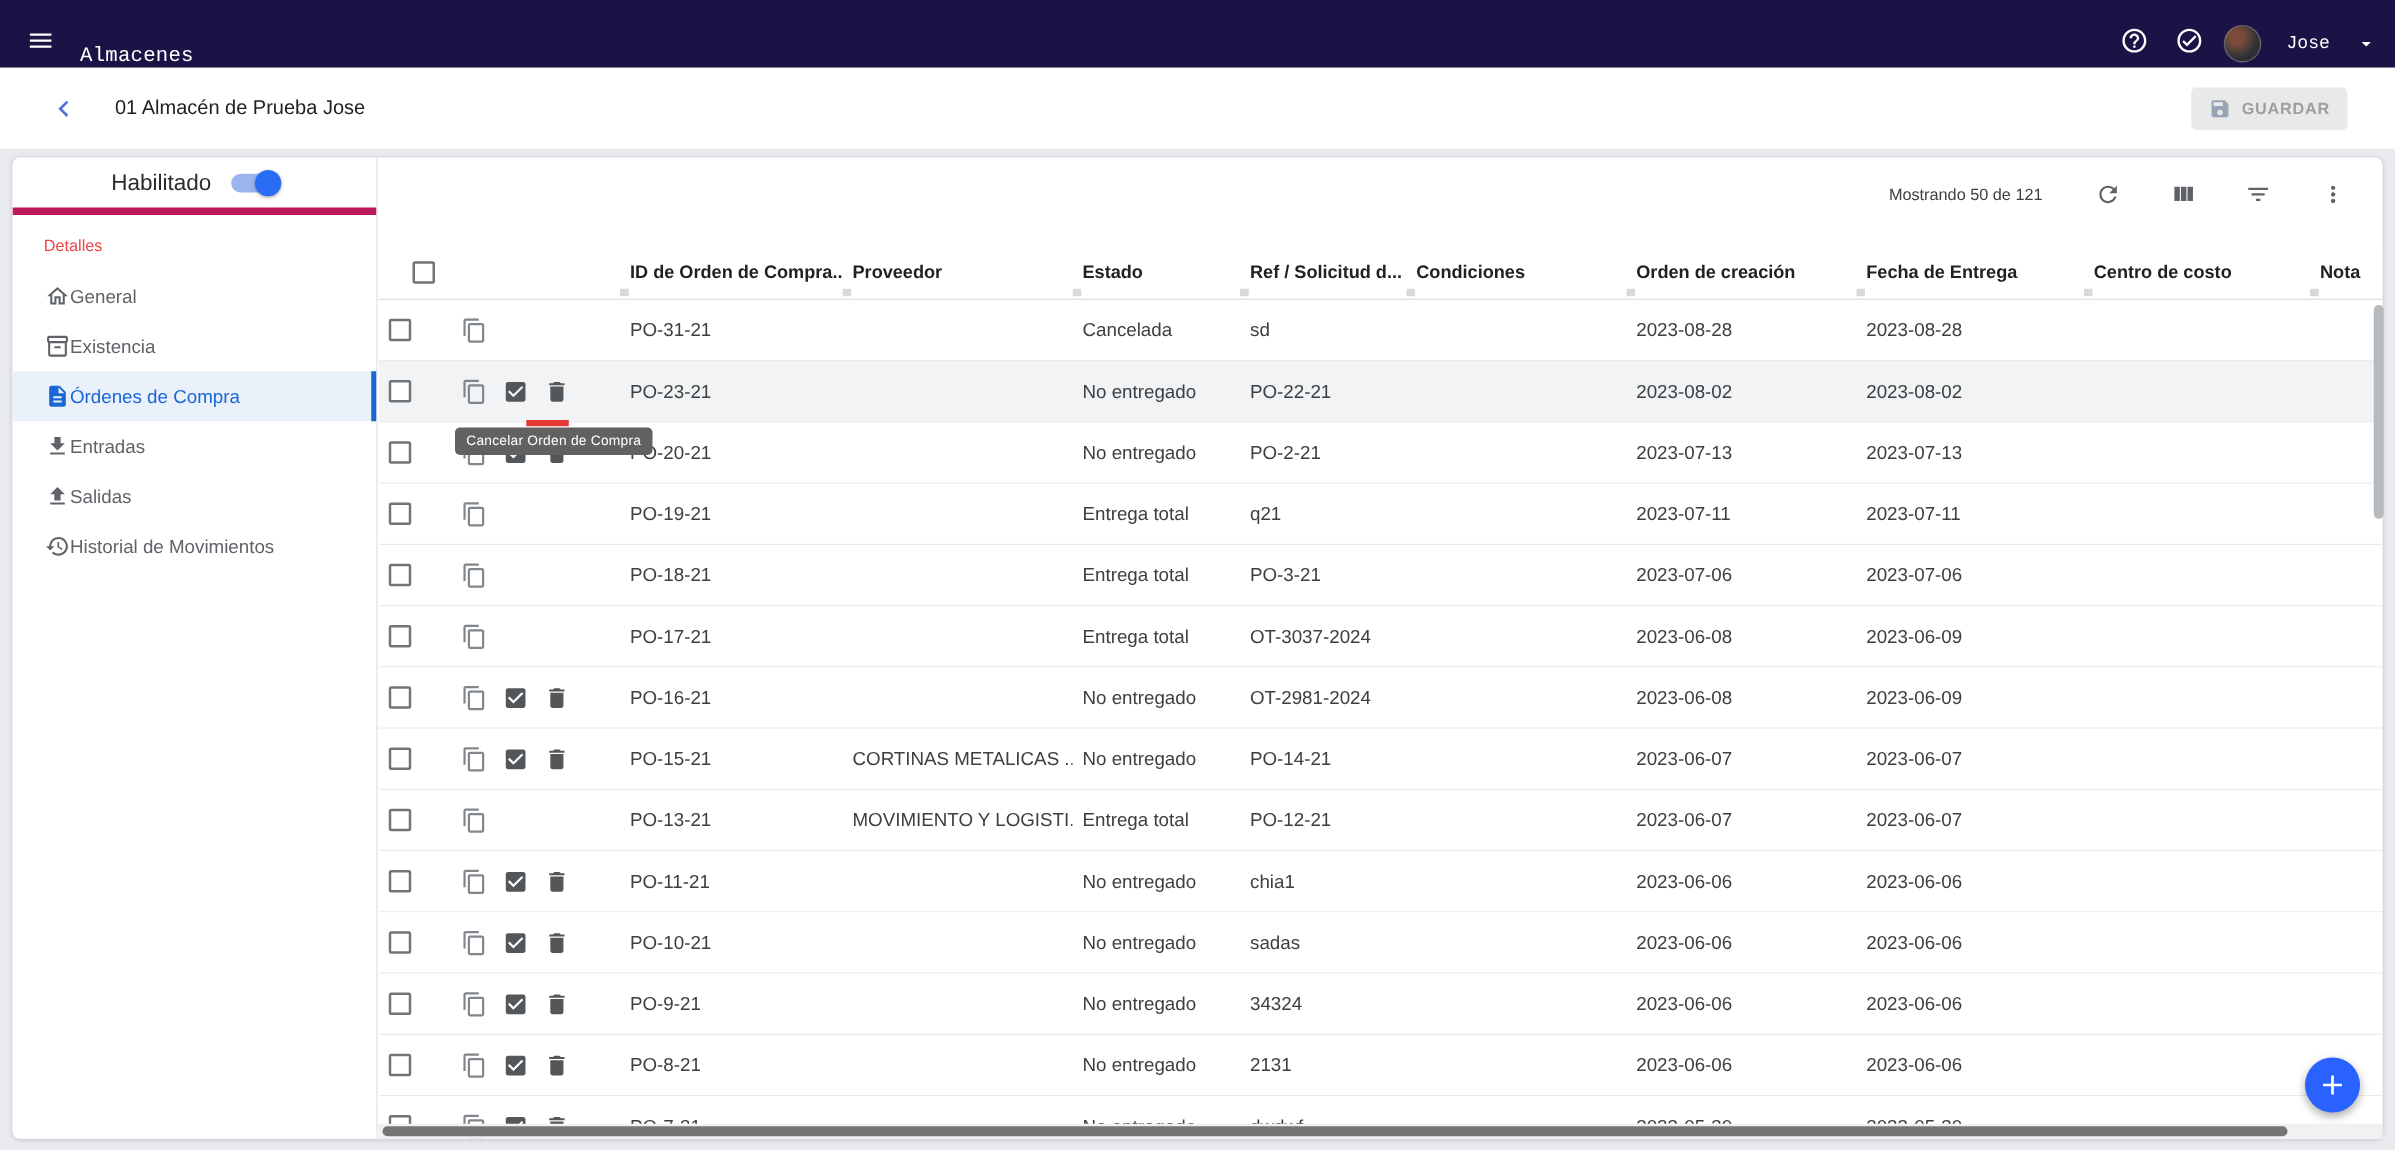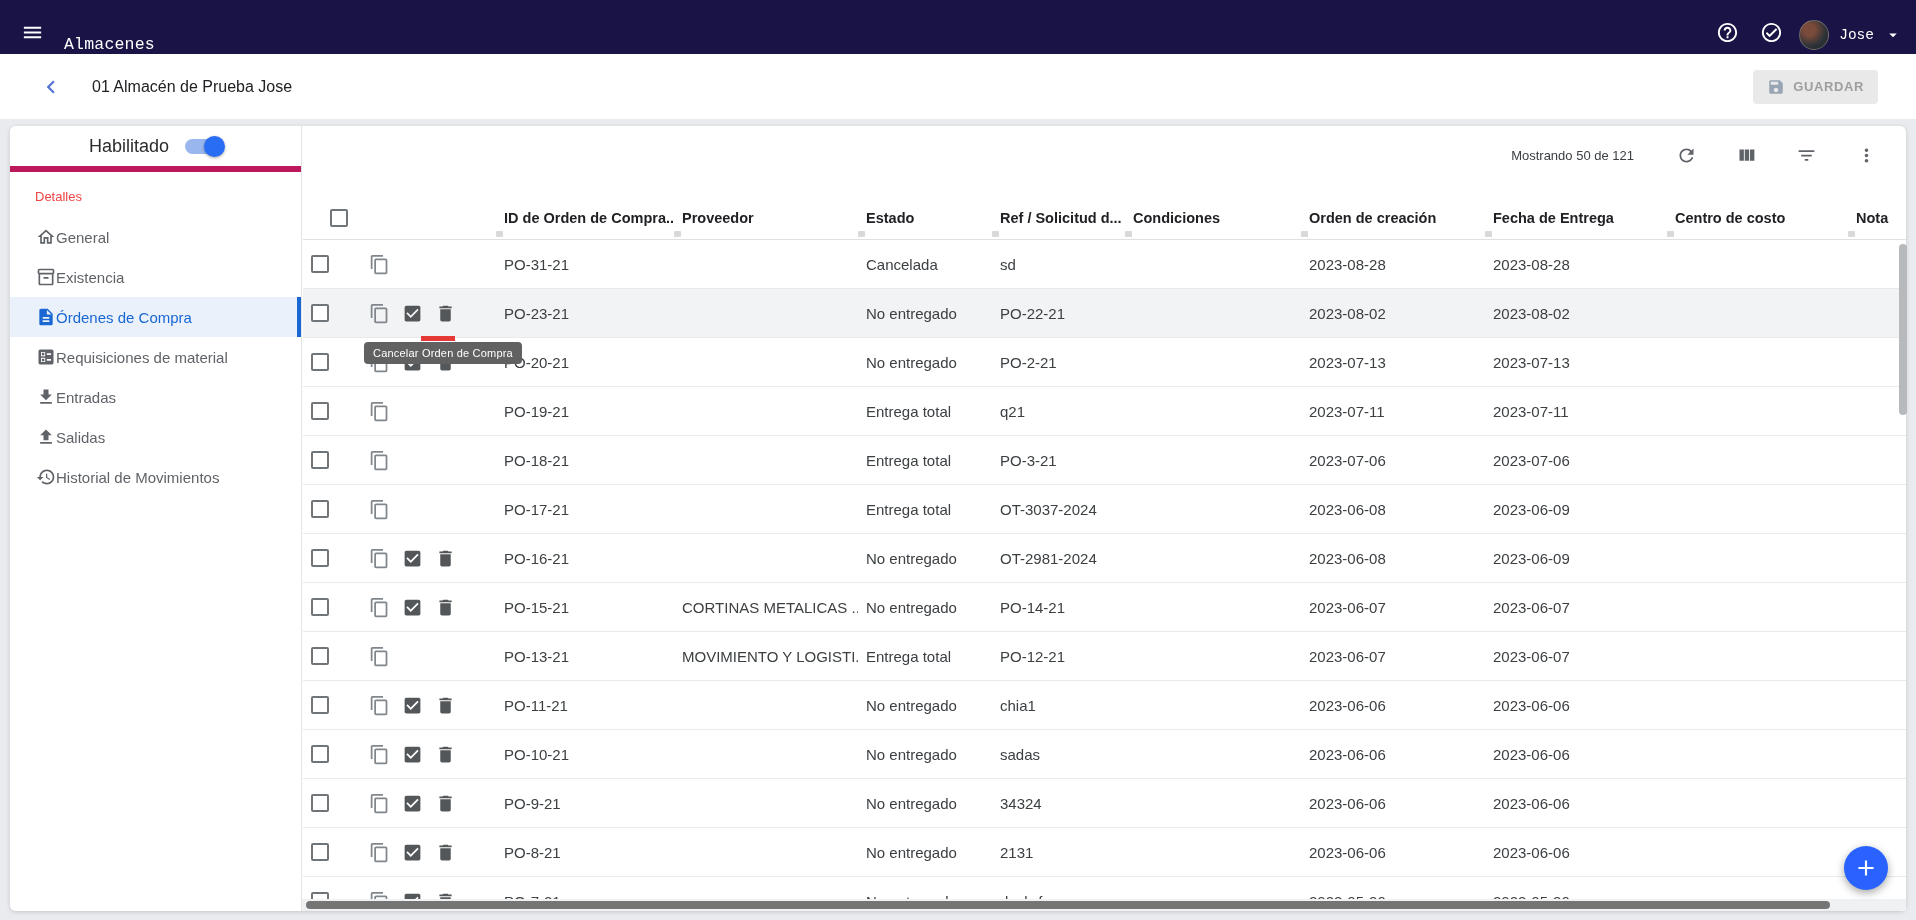--- a/index.html
+++ b/index.html
@@ -21,21 +21,21 @@
     padding: 0 12px 0 10px; color: #fff; z-index: 10; font-family: Liberation Mono, monospace;
   }
   .icon-btn {
     width: 44px; height: 44px; border: none; background: transparent;
     display: flex; align-items: center; justify-content: center;
     cursor: pointer; border-radius: 50%; flex: 0 0 auto;
   }
   .icon-btn svg { width: 23px; height: 23px; fill: #fff; }
   .topbar-title { font-size: 16.5px; font-weight: 500; margin-left: 10px; letter-spacing: .2px; }
   .flex-spacer { flex: 1; }
-  .user-menu { display: flex; align-items: center; gap: 10px; cursor: pointer; padding: 4px 2px 4px 6px; }
+  .user-menu { display: flex; align-items: center; gap: 20px; cursor: pointer; padding: 4px 2px 4px 6px; }
   .avatar {
     width: 30px; height: 30px; border-radius: 50%;
     background: radial-gradient(circle at 34% 32%, #7a4a3a 0 22%, #2e3338 60%, #1f2326 100%);
     border: 1px solid rgba(255,255,255,.25);
   }
   .user-name { font-size: 14.5px; font-weight: 500; }
   .user-menu .chev svg { width: 18px; height: 18px; fill: #fff; }
 
   
   .page-header {
@@ -232,28 +232,20 @@
           <span class="nav-label" data-name="sidebar-item-label">Existencia</span>
         </div>
         <div class="nav-item selected" data-name="sidebar-item-ordenes-de-compra">
           <span class="nav-icon" data-name="purchase-order-icon">
             <svg viewBox="0 0 24 24">
               <path d="M14 2H6c-1.1 0-2 .9-2 2v16c0 1.1.89 2 1.99 2H18c1.1 0 2-.9 2-2V8l-6-6zm2 16H8v-2h8v2zm0-4H8v-2h8v2zm-3-5V3.5L18.5 9H13z"></path>
             </svg>
           </span>
           <span class="nav-label" data-name="sidebar-item-label">Órdenes de Compra</span>
         </div>
-        <div class="nav-item" data-name="sidebar-item-requisiciones-de-material">
-          <span class="nav-icon" data-name="requisition-icon">
-            <svg viewBox="0 0 24 24">
-              <path d="M13 9.5h5v-2h-5v2zm0 7h5v-2h-5v2zm6 4.5H5c-1.1 0-2-.9-2-2V5c0-1.1.9-2 2-2h14c1.1 0 2 .9 2 2v14c0 1.1-.9 2-2 2zM6 11h5V6H6v5zm1-4h3v3H7V7zM6 18h5v-5H6v5zm1-4h3v3H7v-3z"></path>
-            </svg>
-          </span>
-          <span class="nav-label" data-name="sidebar-item-label">Requisiciones de material</span>
-        </div>
         <div class="nav-item" data-name="sidebar-item-entradas">
           <span class="nav-icon" data-name="inbound-icon">
             <svg viewBox="0 0 24 24">
               <path d="M19 9h-4V3H9v6H5l7 7 7-7zM5 18v2h14v-2H5z"></path>
             </svg>
           </span>
           <span class="nav-label" data-name="sidebar-item-label">Entradas</span>
         </div>
         <div class="nav-item" data-name="sidebar-item-salidas">
           <span class="nav-icon" data-name="outbound-icon">

